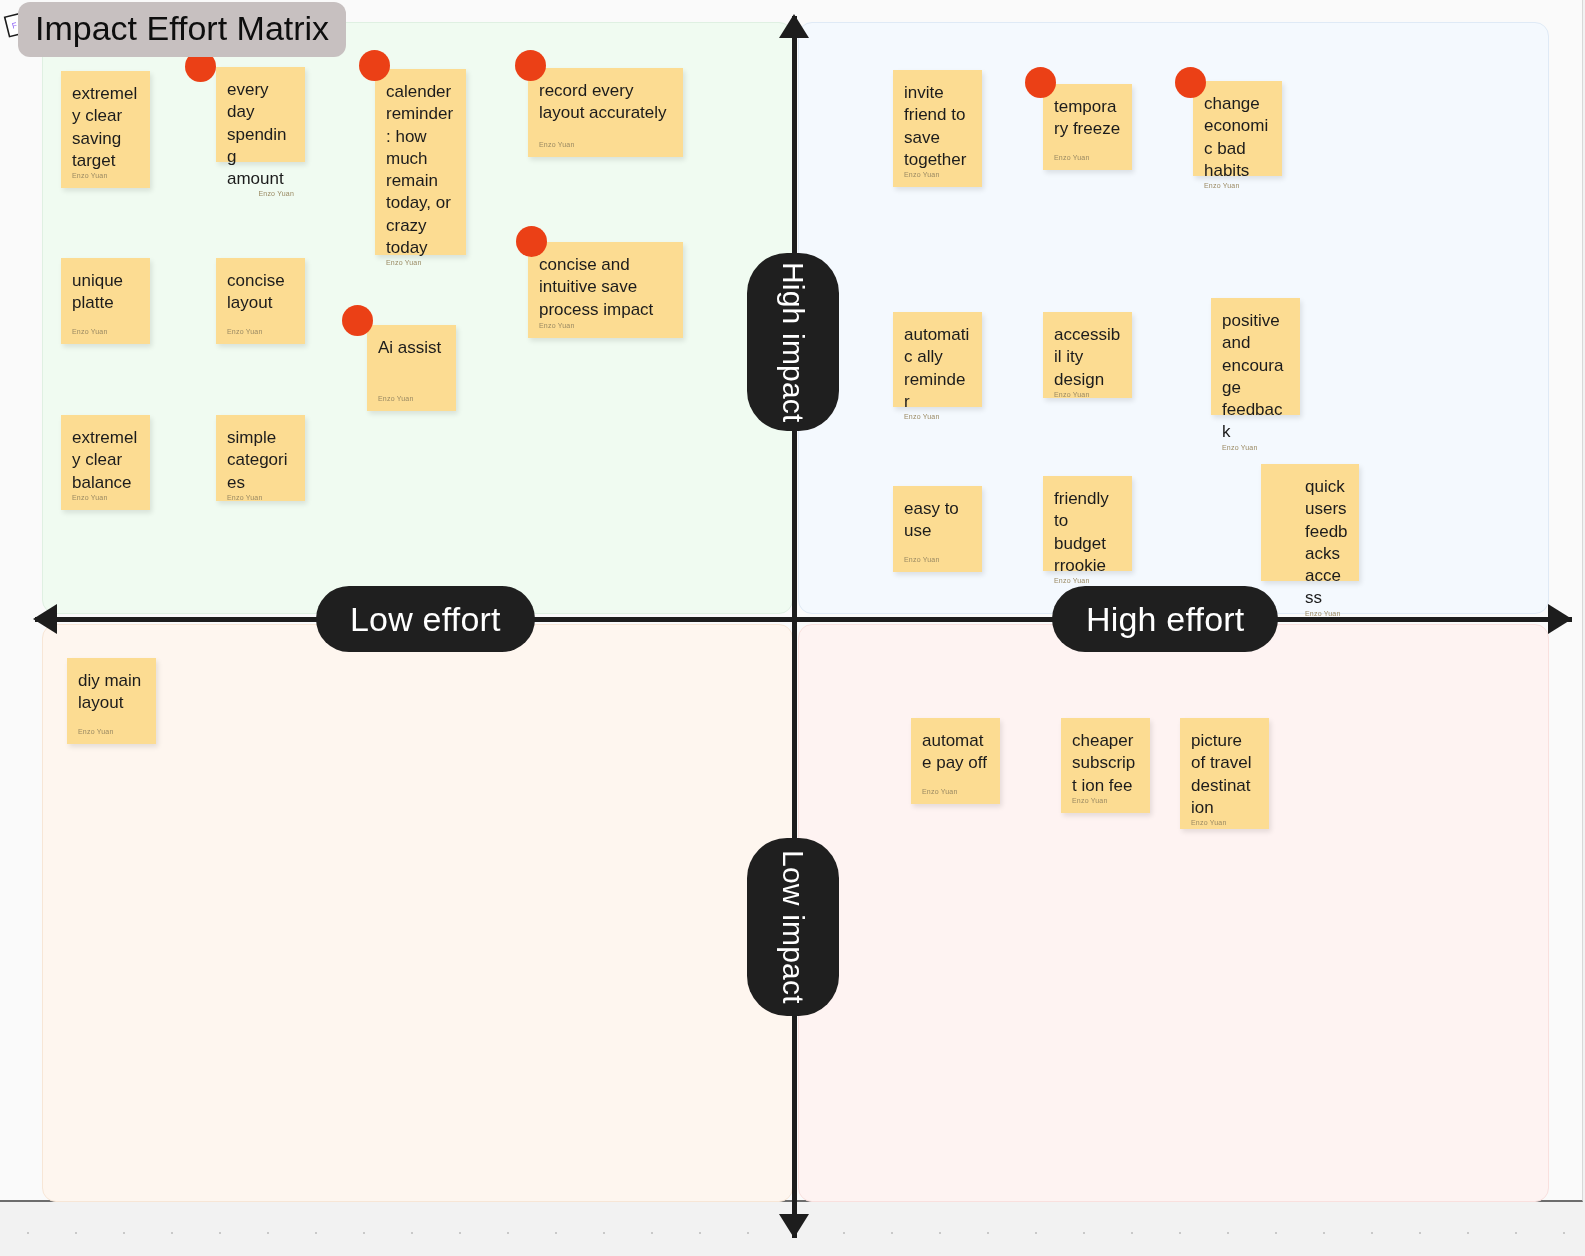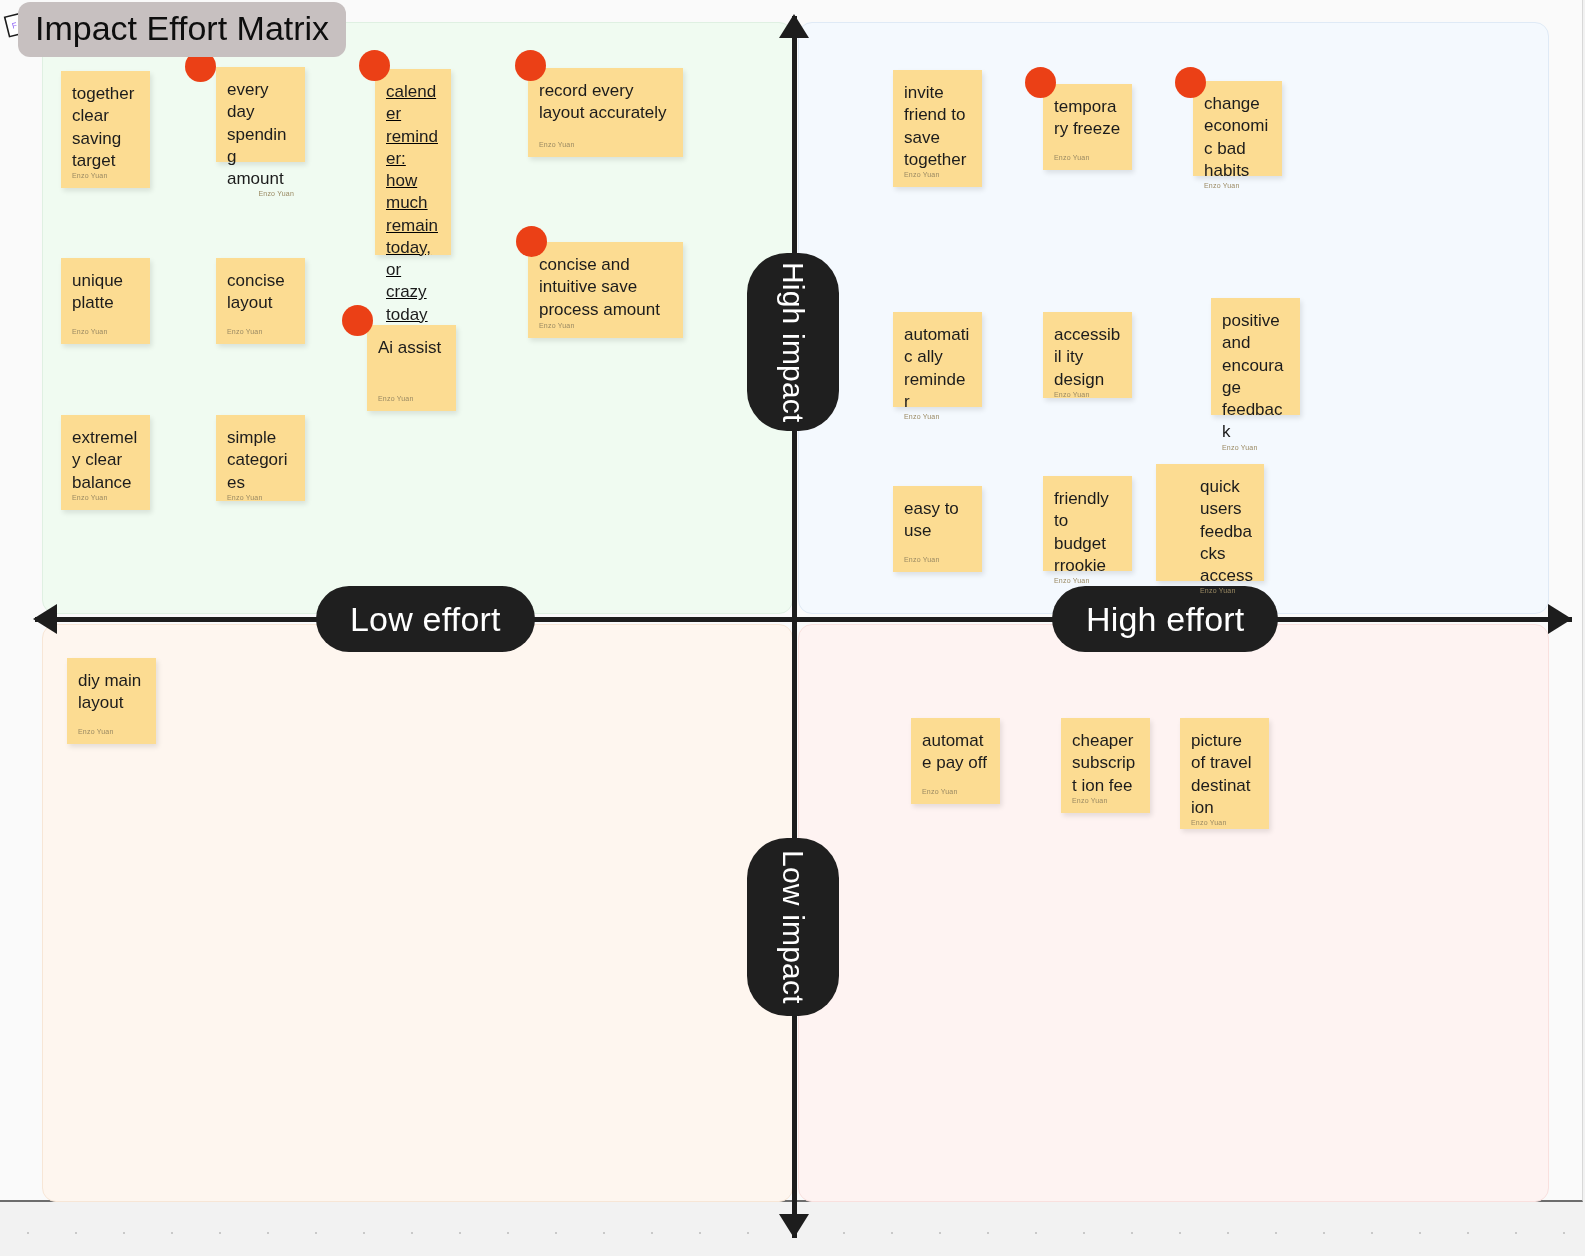--- a/index.html
+++ b/index.html
@@ -134,45 +134,45 @@
 
   <div id="notes-layer">
       <div class="dot" style="left: 185px; top: 51px; z-index: 30;"></div>
       <div class="dot" style="left: 359px; top: 50px; z-index: 30;"></div>
       <div class="dot" style="left: 515px; top: 50px; z-index: 30;"></div>
       <div class="dot" style="left: 516px; top: 226px; z-index: 30;"></div>
       <div class="dot" style="left: 342px; top: 305px; z-index: 30;"></div>
       <div class="dot" style="left: 1025px; top: 67px; z-index: 30;"></div>
       <div class="dot" style="left: 1175px; top: 67px; z-index: 30;"></div>
       <div class="note" style="left: 61px; top: 71px; width: 89px; height: 117px; z-index: 20;">
-        <div class="note-text">together clear saving target</div>
+        <div class="note-text">extremely clear saving target</div>
         <div class="note-author">Enzo Yuan</div>
       </div>
       <div class="note" style="left: 216px; top: 67px; width: 89px; height: 95px; z-index: 20; align-items: flex-end;">
         <div class="note-text">every day spending amount</div>
         <div class="note-author">Enzo Yuan</div>
       </div>
-      <div class="note" style="left: 375px; top: 69px; width: 76px; height: 186px; z-index: 20; text-decoration: underline;">
+      <div class="note" style="left: 375px; top: 69px; width: 91px; height: 186px; z-index: 20;">
         <div class="note-text">calender reminder: how much remain today, or crazy today</div>
         <div class="note-author">Enzo Yuan</div>
       </div>
       <div class="note" style="left: 528px; top: 68px; width: 155px; height: 89px; z-index: 20;">
         <div class="note-text">record every layout accurately</div>
         <div class="note-author">Enzo Yuan</div>
       </div>
       <div class="note" style="left: 61px; top: 258px; width: 89px; height: 86px; z-index: 20;">
         <div class="note-text">unique platte</div>
         <div class="note-author">Enzo Yuan</div>
       </div>
       <div class="note" style="left: 216px; top: 258px; width: 89px; height: 86px; z-index: 20;">
         <div class="note-text">concise layout</div>
         <div class="note-author">Enzo Yuan</div>
       </div>
       <div class="note" style="left: 528px; top: 242px; width: 155px; height: 96px; z-index: 20;">
-        <div class="note-text">concise and intuitive save process amount</div>
+        <div class="note-text">concise and intuitive save process impact</div>
         <div class="note-author">Enzo Yuan</div>
       </div>
       <div class="note" style="left: 367px; top: 325px; width: 89px; height: 86px; z-index: 20;">
         <div class="note-text">Ai assist</div>
         <div class="note-author">Enzo Yuan</div>
       </div>
       <div class="note" style="left: 61px; top: 415px; width: 89px; height: 95px; z-index: 20;">
         <div class="note-text">extremely clear balance</div>
         <div class="note-author">Enzo Yuan</div>
       </div>
@@ -205,21 +205,21 @@
         <div class="note-author">Enzo Yuan</div>
       </div>
       <div class="note" style="left: 893px; top: 486px; width: 89px; height: 86px; z-index: 20;">
         <div class="note-text">easy to use</div>
         <div class="note-author">Enzo Yuan</div>
       </div>
       <div class="note" style="left: 1043px; top: 476px; width: 89px; height: 95px; z-index: 20;">
         <div class="note-text">friendly to budget rrookie</div>
         <div class="note-author">Enzo Yuan</div>
       </div>
-      <div class="note" style="left: 1156px; top: 464px; width: 108px; height: 117px; z-index: 20; padding-left: 44px;">
+      <div class="note" style="left: 1261px; top: 464px; width: 98px; height: 117px; z-index: 20; padding-left: 44px;">
         <div class="note-text">quick users feedbacks access</div>
         <div class="note-author">Enzo Yuan</div>
       </div>
       <div class="note" style="left: 67px; top: 658px; width: 89px; height: 86px; z-index: 20;">
         <div class="note-text">diy main layout</div>
         <div class="note-author">Enzo Yuan</div>
       </div>
       <div class="note" style="left: 911px; top: 718px; width: 89px; height: 86px; z-index: 20;">
         <div class="note-text">automate pay off</div>
         <div class="note-author">Enzo Yuan</div>

